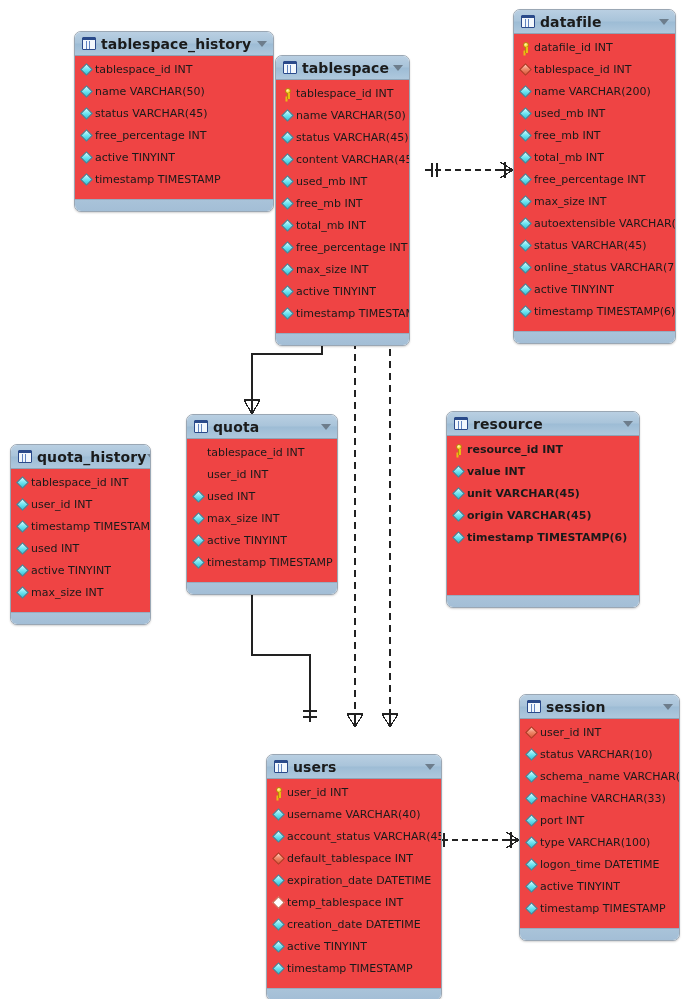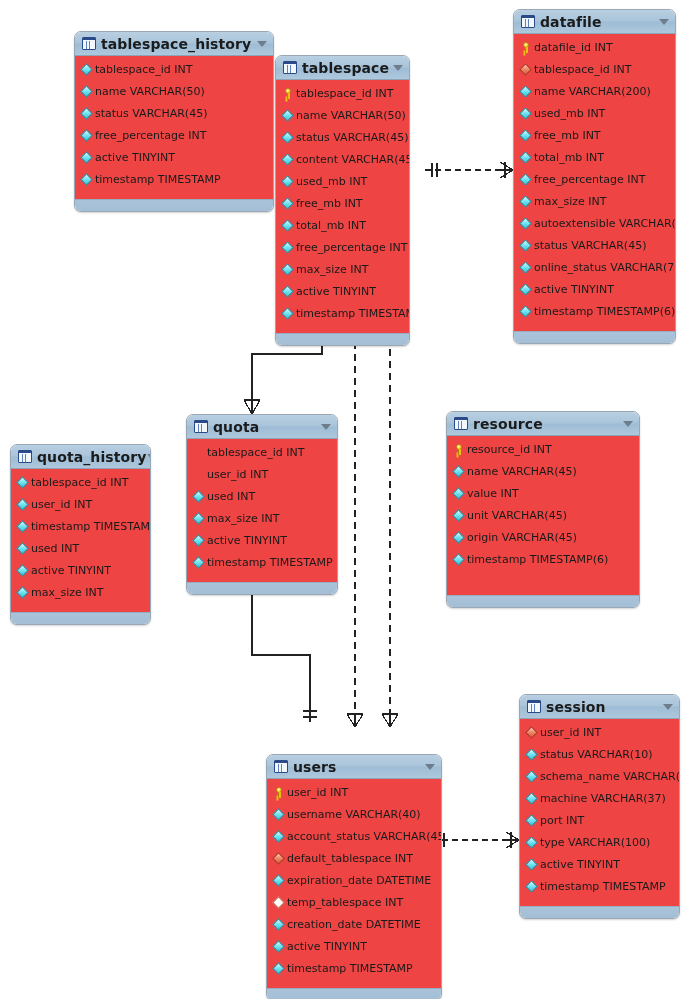--- a/index.html
+++ b/index.html
@@ -410,31 +410,27 @@
           </div>
         </div>
         <div class="tbl-ft"></div>
       </div>
       <div class="tbl" style="left: 446px; top: 411px; width: 194px;">
         <div class="tbl-hd">
           <span class="tbl-ico"></span>
           <span class="tbl-nm">resource</span>
           <span class="tbl-caret"></span>
         </div>
-        <div class="tbl-body" style="min-height: 148px;">
+        <div class="tbl-body" style="min-height: 148px; font-weight: bold;">
           <div class="fld">
             <span class="ico pk"></span>
             <span class="fld-t">resource_id INT</span>
           </div>
           <div class="fld">
             <span class="ico dia"></span>
-            <span class="fld-t">name VARCHAR(45)</span>
-          </div>
-          <div class="fld">
-            <span class="ico dia"></span>
             <span class="fld-t">value INT</span>
           </div>
           <div class="fld">
             <span class="ico dia"></span>
             <span class="fld-t">unit VARCHAR(45)</span>
           </div>
           <div class="fld">
             <span class="ico dia"></span>
             <span class="fld-t">origin VARCHAR(45)</span>
           </div>
@@ -505,29 +501,33 @@
           <div class="fld">
             <span class="ico dia"></span>
             <span class="fld-t">status VARCHAR(10)</span>
           </div>
           <div class="fld">
             <span class="ico dia"></span>
             <span class="fld-t">schema_name VARCHAR(45)</span>
           </div>
           <div class="fld">
             <span class="ico dia"></span>
-            <span class="fld-t">machine VARCHAR(37)</span>
+            <span class="fld-t">machine VARCHAR(33)</span>
           </div>
           <div class="fld">
             <span class="ico dia"></span>
             <span class="fld-t">port INT</span>
           </div>
           <div class="fld">
             <span class="ico dia"></span>
             <span class="fld-t">type VARCHAR(100)</span>
+          </div>
+          <div class="fld">
+            <span class="ico dia"></span>
+            <span class="fld-t">logon_time DATETIME</span>
           </div>
           <div class="fld">
             <span class="ico dia"></span>
             <span class="fld-t">active TINYINT</span>
           </div>
           <div class="fld">
             <span class="ico dia"></span>
             <span class="fld-t">timestamp TIMESTAMP</span>
           </div>
         </div>

